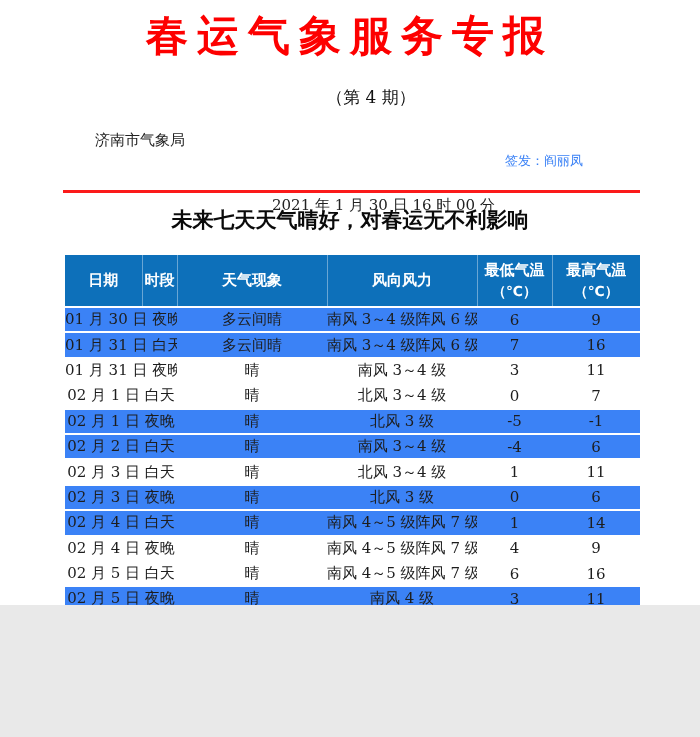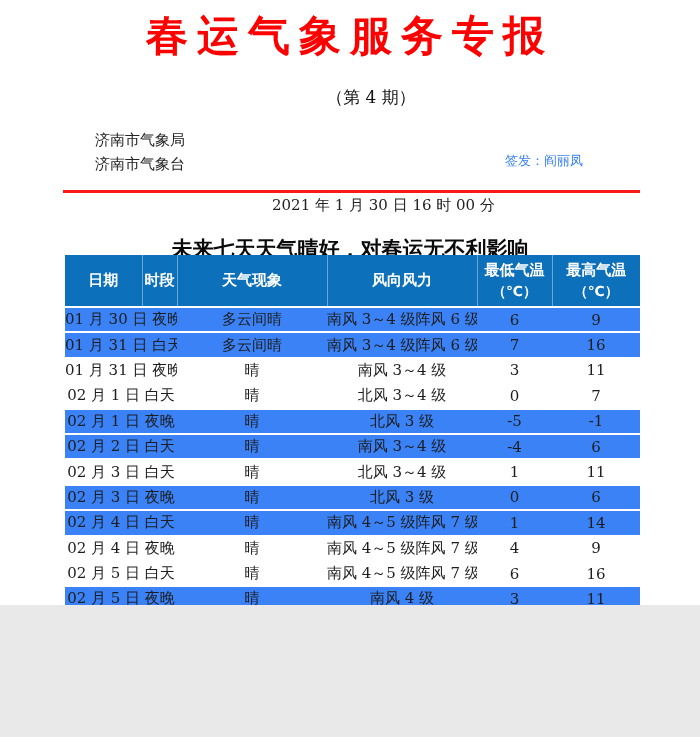--- a/index.html
+++ b/index.html
@@ -52,21 +52,20 @@
     position:absolute; left:63px; top:190px;
     width:577px; height:3px;
     background:#fb1a1a;
   }
   .headline {
     position:absolute; top:206px; left:0; width:100%;
     text-align:center;
     font-size:21px; font-weight:bold;
     color:#0a0a0a;
     font-family:"DejaVu Sans", sans-serif;
-    margin-top:29px;
   }
   table.forecast {
     position:absolute; left:65px; top:255px;
     width:575px;
     border-collapse:collapse;
     table-layout:fixed;
   }
   table.forecast thead th {
     background:#0d70ba;
     color:#ffffff;
@@ -125,21 +124,20 @@
 <body>
 
 <div class="page">
 
   <div class="doc-title">春运气象服务专报</div>
 
   <div class="issue-no">（第 4 期）</div>
 
   <div class="org-block">
     <div>济南市气象局</div>
-    <div>济南市气象台</div>
   </div>
 
   <div class="issue-datetime">2021 年 1 月 30 日 16 时 00 分</div>
 
   <div class="issuer">签发：阎丽凤</div>
 
   <div class="red-rule"></div>
 
   <div class="headline">未来七天天气晴好，对春运无不利影响</div>
 

